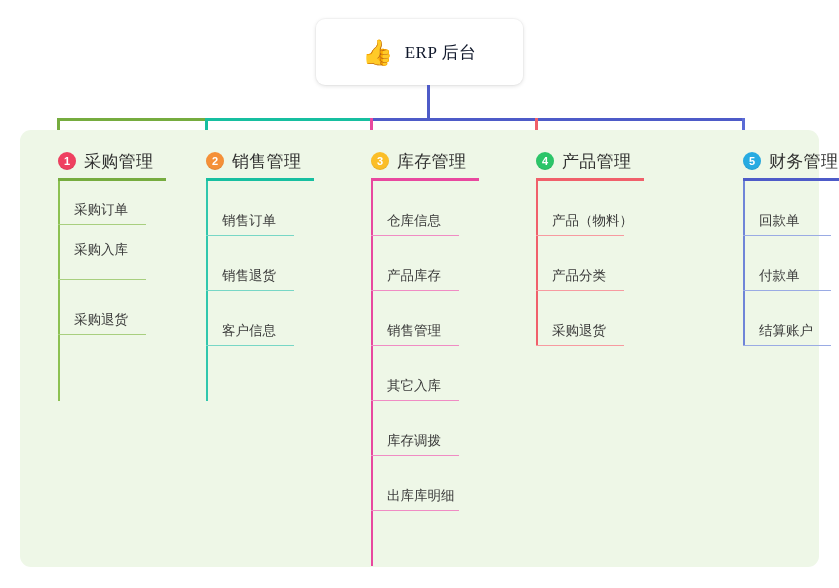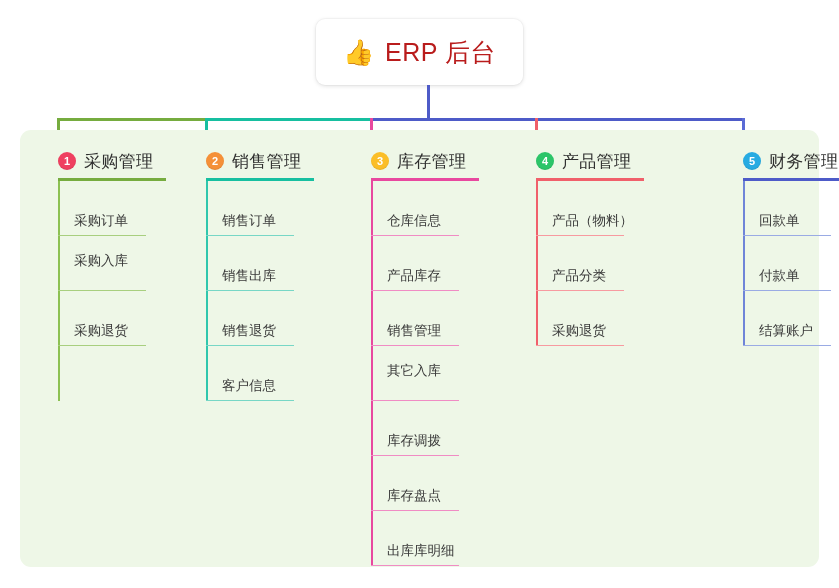--- a/index.html
+++ b/index.html
@@ -18,21 +18,21 @@
     left: 316px; top: 19px;
     width: 207px; height: 66px;
     background: #ffffff;
     border-radius: 9px;
     box-shadow: 0 1px 4px rgba(0,0,0,0.13), 0 0 0 1px rgba(0,0,0,0.025);
     display: flex; align-items: center; justify-content: center;
     gap: 11px;
   }
   #root-emoji { font-size: 25px; line-height: 1; }
   #root-title {
-    font-size: 25px; color: #b91c1c; letter-spacing: 0.5px; white-space: nowrap;
+    font-size: 17px; color: #0f172a; letter-spacing: 0.5px; white-space: nowrap; font-family: Liberation Serif, serif;
   }
 
   
   .conn { position: absolute; }
 
   
   #stem-root { left: 427px; top: 85px; width: 3px; height: 33px; background: #4e5bc8; }
 
   
   #bus-green { left: 57px;  top: 118px; width: 148px; height: 3px; background: #76ac3f; }
@@ -108,21 +108,21 @@
 
   <div id="panel">
       <div class="column" style="left: 20px;">
         <div class="col-header" style="margin-top: 14px;">
           <span class="badge" style="background: rgb(239, 64, 96);">1</span>
           <span class="col-title">采购管理</span>
         </div>
         <div class="header-rule" style="width: 108px; background: rgb(118, 172, 63);"></div>
         <div class="items">
           <div class="spine" style="background: rgb(140, 193, 82); height: 220px;"></div>
-          <div class="item" style="height: 55px;">
+          <div class="item" style="height: 44px;">
             <span class="item-label">采购订单</span>
             <div class="item-rule" style="width: 88px; background: rgb(168, 207, 127);"></div>
           </div>
           <div class="item" style="height: 55px; align-items: center;">
             <span class="item-label">采购入库</span>
             <div class="item-rule" style="width: 88px; background: rgb(168, 207, 127);"></div>
           </div>
           <div class="item" style="height: 55px;">
             <span class="item-label">采购退货</span>
             <div class="item-rule" style="width: 88px; background: rgb(168, 207, 127);"></div>
@@ -135,24 +135,20 @@
           <span class="col-title">销售管理</span>
         </div>
         <div class="header-rule" style="width: 108px; background: rgb(23, 191, 160);"></div>
         <div class="items">
           <div class="spine" style="background: rgb(47, 199, 173); height: 220px;"></div>
           <div class="item" style="height: 55px;">
             <span class="item-label">销售订单</span>
             <div class="item-rule" style="width: 88px; background: rgb(119, 215, 198);"></div>
           </div>
           <div class="item" style="height: 55px;">
-            <span class="item-label">销售出库</span>
-            <div class="item-rule" style="width: 88px; background: rgb(119, 215, 198);"></div>
-          </div>
-          <div class="item" style="height: 55px;">
             <span class="item-label">销售退货</span>
             <div class="item-rule" style="width: 88px; background: rgb(119, 215, 198);"></div>
           </div>
           <div class="item" style="height: 55px; text-align: center;">
             <span class="item-label">客户信息</span>
             <div class="item-rule" style="width: 88px; background: rgb(119, 215, 198);"></div>
           </div>
         </div>
       </div>
       <div class="column" style="left: 333px;">
@@ -168,30 +164,26 @@
             <div class="item-rule" style="width: 88px; background: rgb(240, 140, 196);"></div>
           </div>
           <div class="item" style="height: 55px;">
             <span class="item-label">产品库存</span>
             <div class="item-rule" style="width: 88px; background: rgb(240, 140, 196);"></div>
           </div>
           <div class="item" style="height: 55px;">
             <span class="item-label">销售管理</span>
             <div class="item-rule" style="width: 88px; background: rgb(240, 140, 196);"></div>
           </div>
-          <div class="item" style="height: 55px; align-items: center;">
+          <div class="item" style="height: 55px;">
             <span class="item-label">其它入库</span>
             <div class="item-rule" style="width: 88px; background: rgb(240, 140, 196);"></div>
           </div>
           <div class="item" style="height: 55px;">
             <span class="item-label">库存调拨</span>
-            <div class="item-rule" style="width: 88px; background: rgb(240, 140, 196);"></div>
-          </div>
-          <div class="item" style="height: 55px;">
-            <span class="item-label">库存盘点</span>
             <div class="item-rule" style="width: 88px; background: rgb(240, 140, 196);"></div>
           </div>
           <div class="item" style="height: 55px;">
             <span class="item-label">出库库明细</span>
             <div class="item-rule" style="width: 88px; background: rgb(240, 140, 196);"></div>
           </div>
         </div>
       </div>
       <div class="column" style="left: 498px;">
         <div class="col-header" style="margin-top: 14px;">

